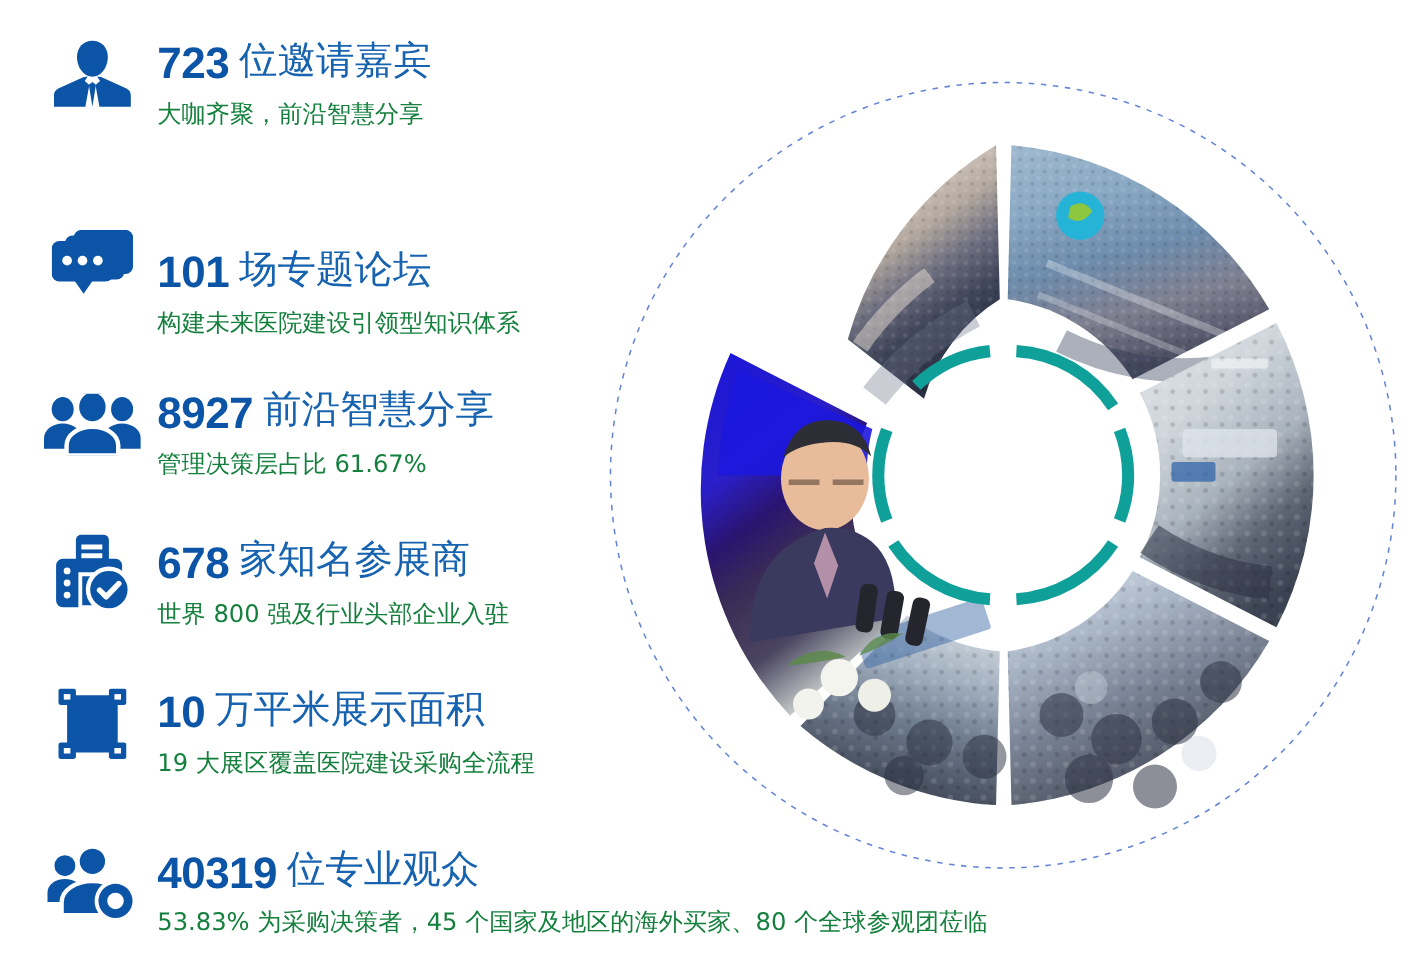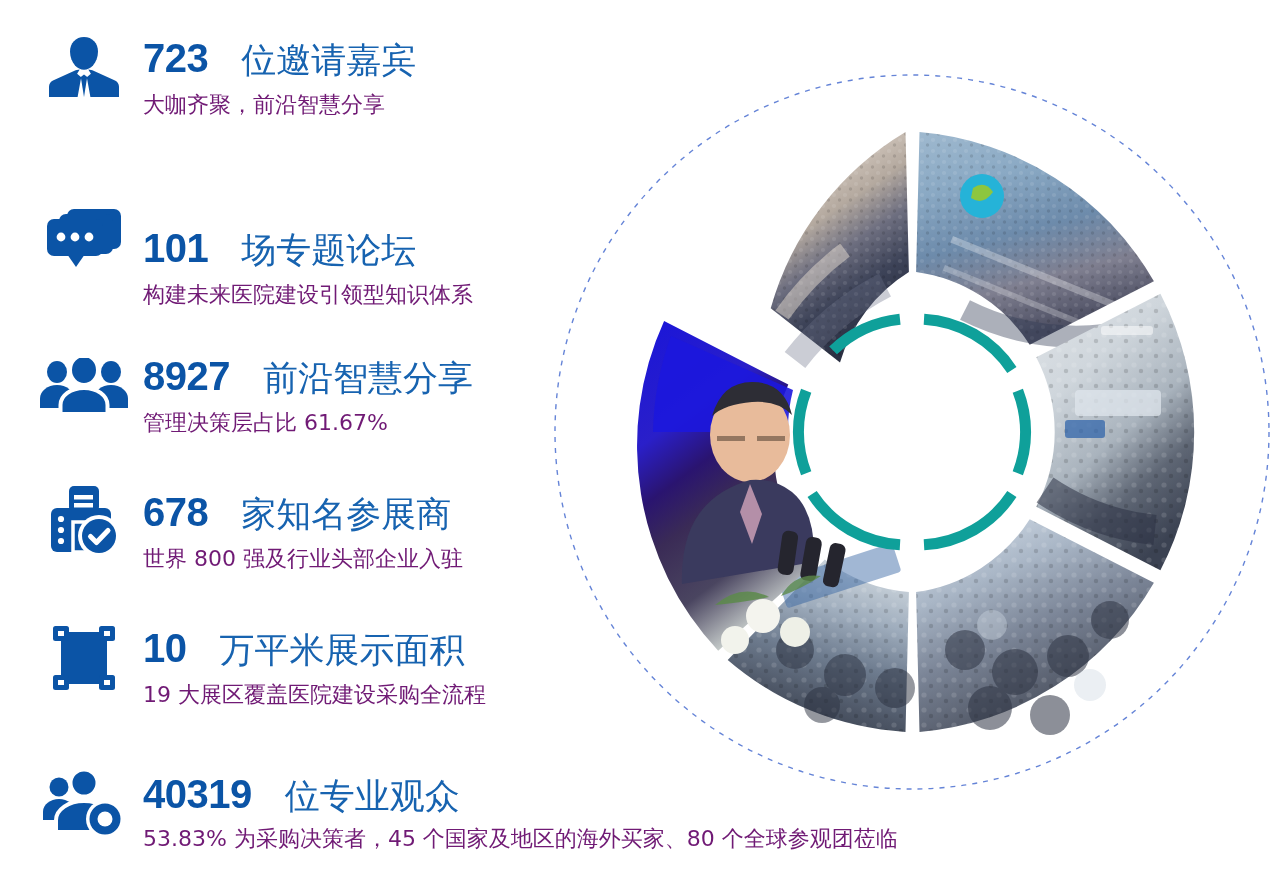--- a/index.html
+++ b/index.html
@@ -23,40 +23,39 @@
     left:38px;
     width:92px; height:72px;
     display:flex; align-items:center; justify-content:center;
   }
   .stat-icon svg { display:block; }
   .stat-text { position:absolute; left:143px; }
   .stat-headline {
     white-space:nowrap;
     line-height:1;
     display:flex;
-    align-items:flex-end;
-    gap:24px;
+    align-items:flex-start;
   }
   .stat-number {
     font-size:40px;
     font-weight:bold;
     color:#0b54a6;
     letter-spacing:-0.5px;
   }
   .stat-unit {
     font-size:35px;
     font-weight:400;
     color:#1763b0;
     margin-left:9px;
     font-family:"DejaVu Sans","Liberation Sans",sans-serif;
   }
   .stat-sub {
     margin-top:14px;
     font-size:22px;
-    color:#701a75;
+    color:#15803d;
     white-space:nowrap;
     line-height:1.2;
     font-family:"DejaVu Sans","Liberation Sans",sans-serif;
   }
 
   
   #item-0 { top:22px; }
   #item-1 { top:196px; }
   #item-2 { top:344px; }
   #item-3 { top:480px; }

